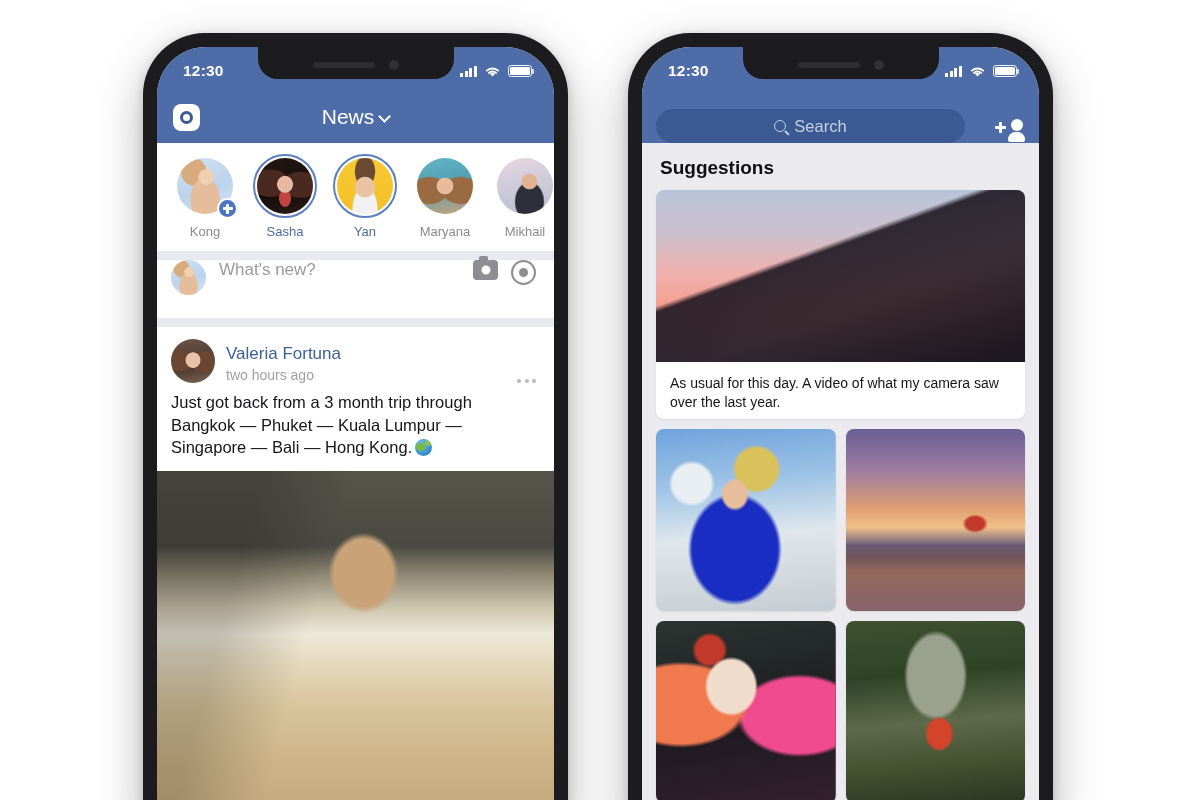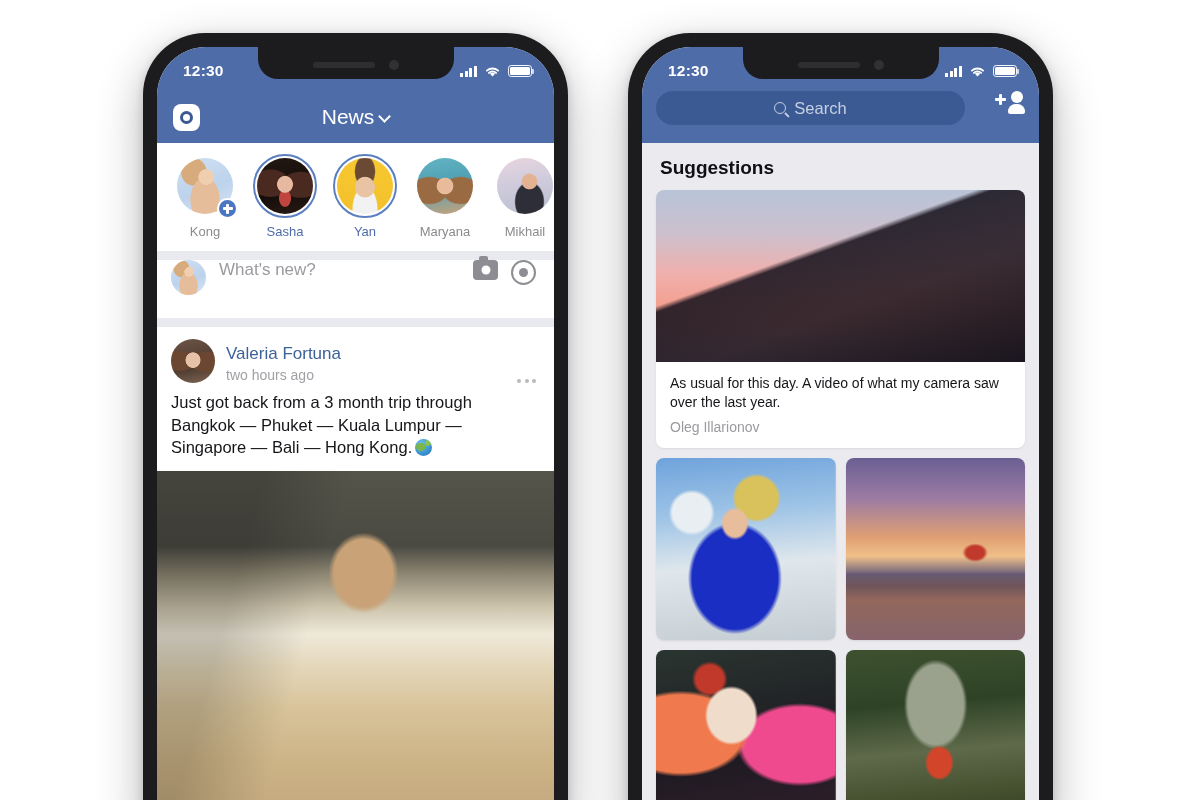--- a/index.html
+++ b/index.html
@@ -160,21 +160,21 @@
   }
   .globe { display:inline-block; vertical-align: -3px; width: 17px; height: 17px; border-radius:50%;
     background: radial-gradient(circle at 35% 30%, #6fc2e8 0%, #3c97d4 55%, #2a6fb0 100%); position: relative; overflow:hidden; margin-left:3px;}
   .globe::before { content:""; position:absolute; left:1px; top:4px; width:9px; height:8px; background:#7ab648; border-radius:50% 40% 45% 55%;}
   .globe::after  { content:""; position:absolute; right:1px; top:1px; width:6px; height:6px; background:#8cc44f; border-radius:50%;}
   .post-photo { width: 100%; height: 340px; background-size: cover; background-position: 50% 28%; display:block;}
 
   
   .navbar-search {
     background: #4e6ca8; height: 52px;
-    display: flex; align-items: flex-start; gap: 30px; padding: 0 14px;
+    display: flex; align-items: flex-end; gap: 30px; padding: 0 14px;
   }
   .searchbox {
     flex: 1; height: 34px; border-radius: 17px; background: #3b5a94;
     display: flex; align-items: center; justify-content: center; gap: 8px;
   }
   .searchbox .mag { width: 12px; height: 12px; border: 1.8px solid #c3cee2; border-radius: 50%; position: relative; }
   .searchbox .mag::after { content:""; position:absolute; right:-5px; bottom:-3px; width:6px; height:1.8px; background:#c3cee2; transform: rotate(45deg); border-radius:1px;}
   .searchbox .lbl { font-size: 16.5px; color: #c6d0e3; }
   .add-friend { width: 30px; height: 24px; position: relative; flex:none; }
   .add-friend .head { position:absolute; right:2px; top:0; width:12px; height:12px; border-radius:50%; background:#fff;}
@@ -410,21 +410,20 @@
             <span class="p2"></span>
         </div>
       </div>
 
       <div class="feed-bg">
         <div class="section-title">Suggestions</div>
 
         <div class="card">
           <div class="cimg ph-mountain"></div>
           <div class="ctext">As usual for this day. A video of what my camera saw over the last year.</div>
-          <div class="cauthor">Oleg Illarionov</div>
         </div>
 
         <div class="grid">
           <div class="tile ph-mosque"></div>
           <div class="tile ph-torii"></div>
           <div class="tile ph-pinkhair"></div>
           <div class="tile ph-shrine"></div>
         </div>
       </div>
 

